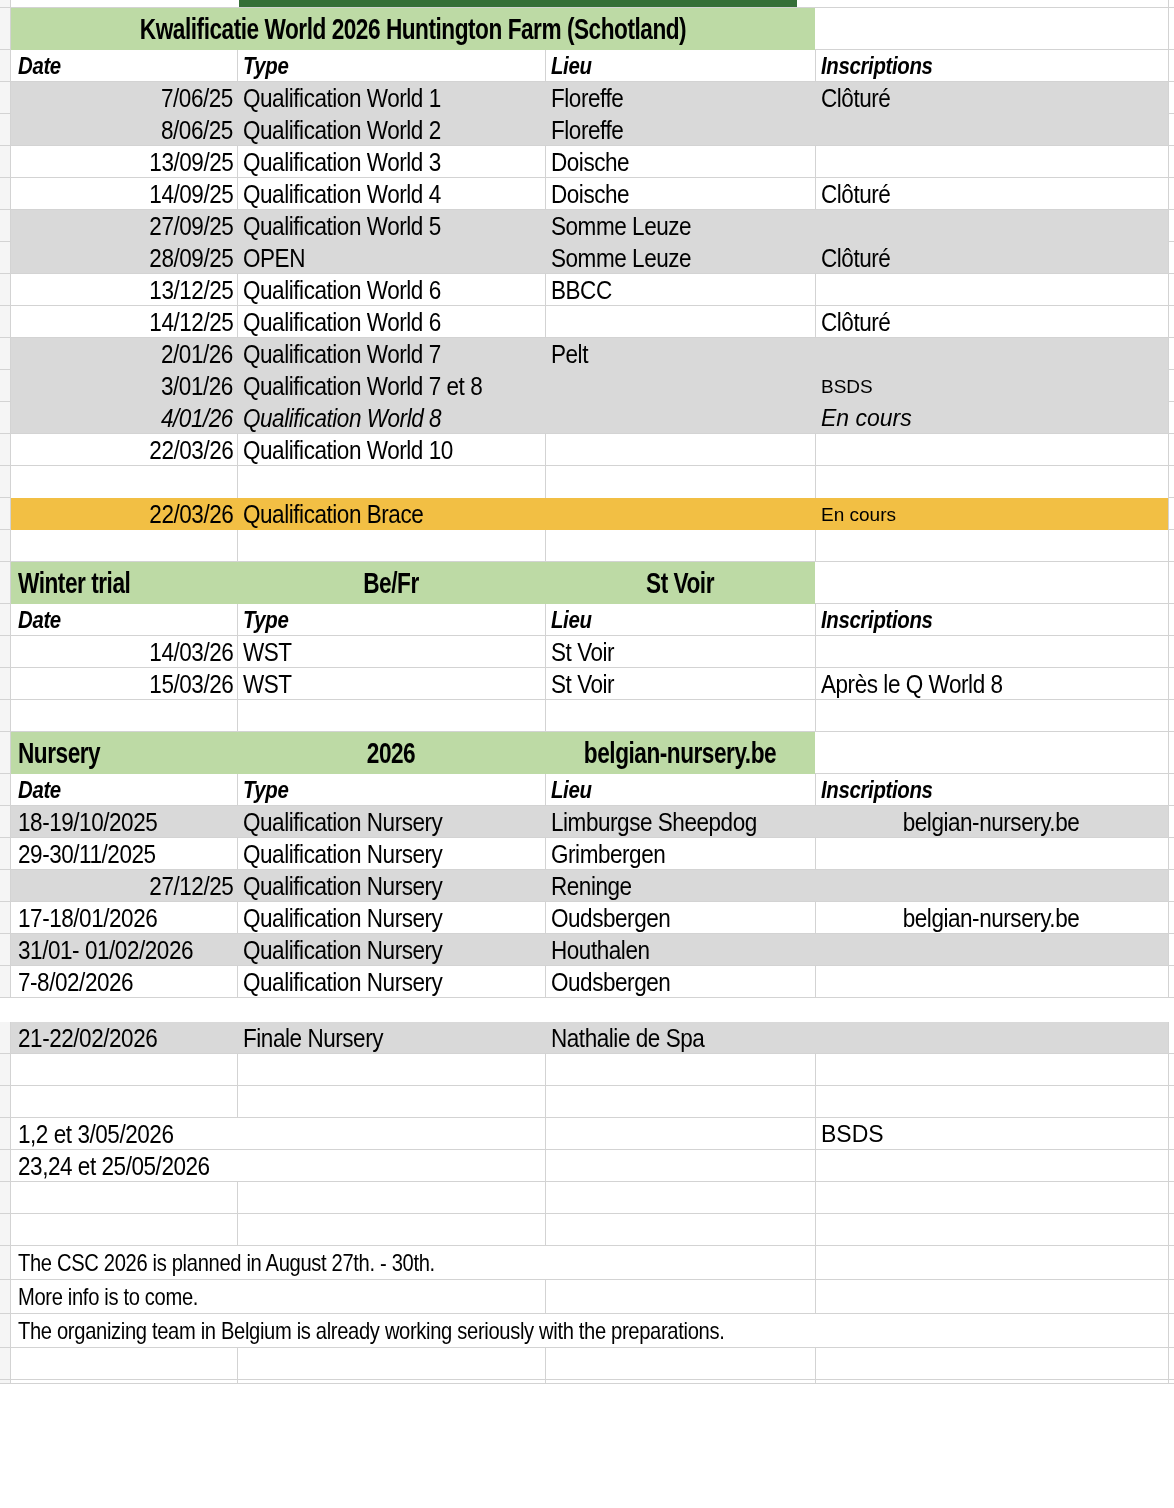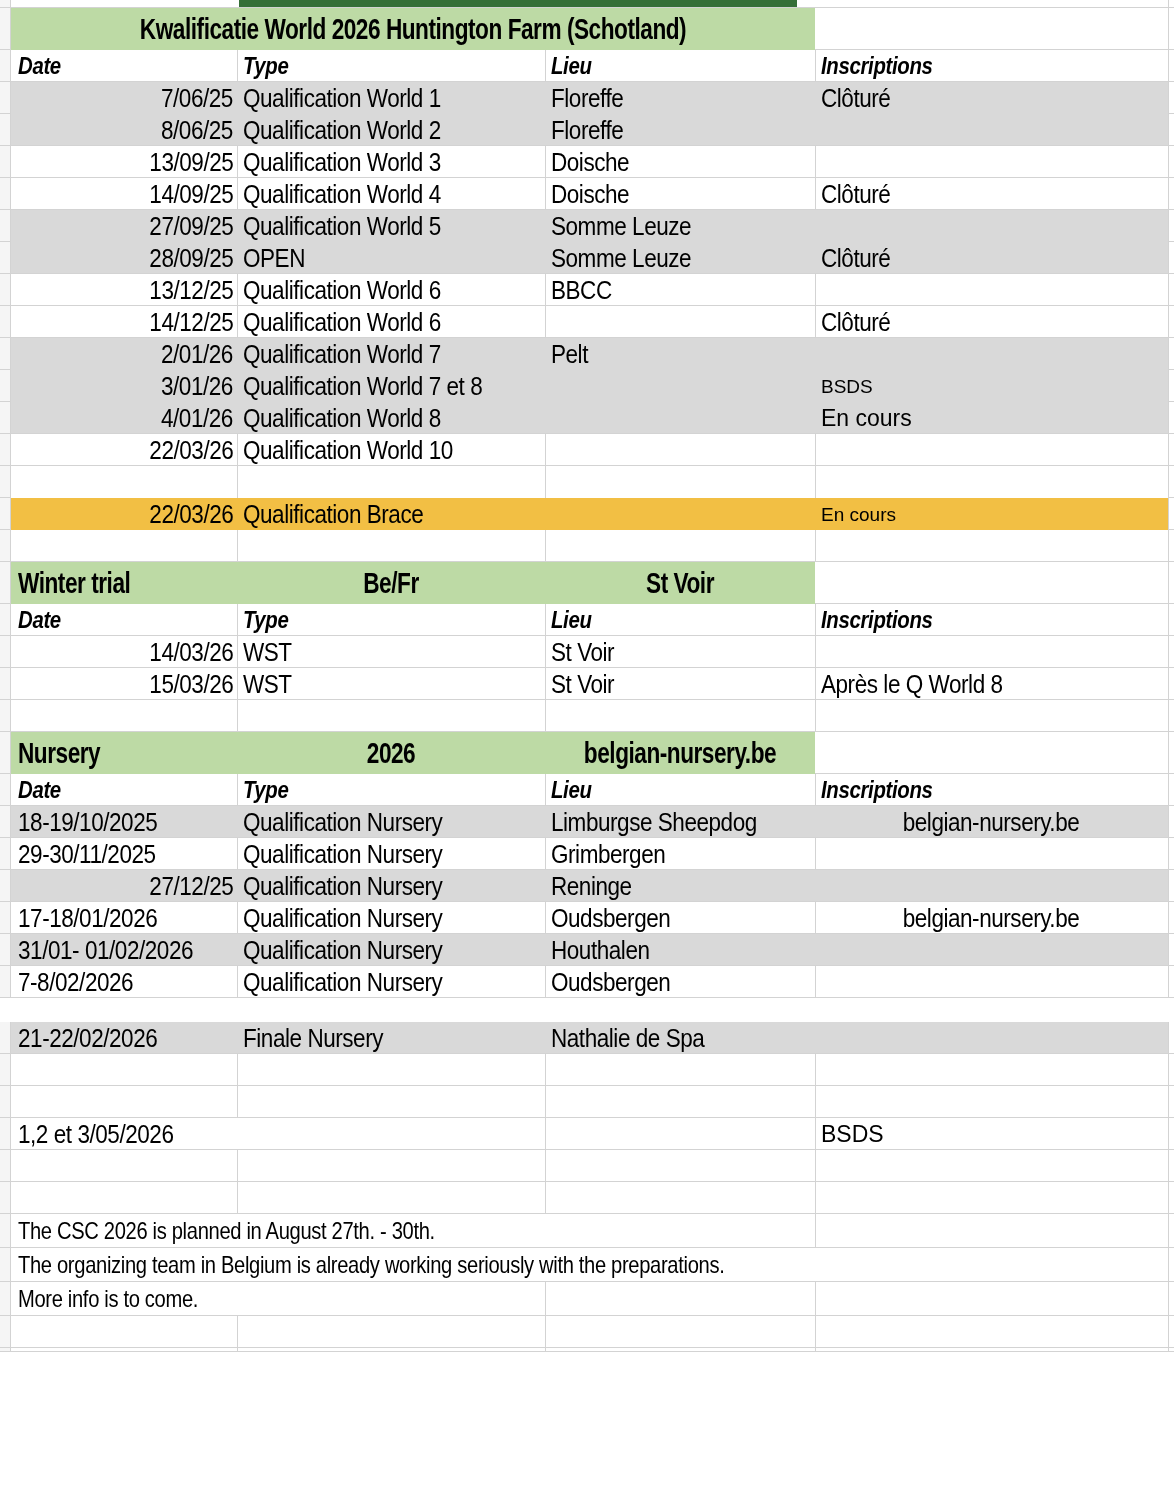--- a/index.html
+++ b/index.html
@@ -149,21 +149,21 @@
       <div class="rsliver"></div>
     </div>
     <div class="row" style="height: 32px;">
       <div class="fill" style="left: 11px; width: 1157px; background: rgb(217, 217, 217);"></div>
       <div class="t cond tr" style="right: 941px;">3/01/26</div>
       <div class="t cond tl" style="left: 243px;">Qualification World 7 et 8</div>
       <div class="t small tl" style="left: 821px;">BSDS</div>
       <div class="mcell" style="background: rgb(245, 245, 245);"></div>
       <div class="rsliver"></div>
     </div>
-    <div class="row" style="height: 32px;">
+    <div class="row" style="height: 32px; font-style: italic;">
       <div class="fill" style="left: 11px; width: 1157px; background: rgb(217, 217, 217);"></div>
       <div class="bline" style="left: 11px; width: 1157px;"></div>
       <div class="t cond tr" style="right: 941px;">4/01/26</div>
       <div class="t cond tl" style="left: 243px;">Qualification World 8</div>
       <div class="t alt tl" style="left: 821px;">En cours</div>
       <div class="mcell" style="background: rgb(245, 245, 245);"></div>
       <div class="rsliver"></div>
     </div>
     <div class="row" style="height: 32px;">
       <div class="vline" style="left: 237px;"></div>
@@ -361,20 +361,28 @@
     <div class="row" style="height: 32px;">
       <div class="vline" style="left: 545px;"></div>
       <div class="vline" style="left: 815px;"></div>
       <div class="bline" style="left: 11px; width: 1157px;"></div>
       <div class="t cond tl" style="left: 18px;">1,2 et 3/05/2026</div>
       <div class="t alt tl" style="left: 821px;">BSDS</div>
       <div class="mcell" style="background: rgb(245, 245, 245);"></div>
       <div class="rsliver"></div>
     </div>
     <div class="row" style="height: 32px;">
+      <div class="vline" style="left: 545px;"></div>
+      <div class="vline" style="left: 815px;"></div>
+      <div class="bline" style="left: 11px; width: 1157px;"></div>
+      <div class="t cond tl" style="left: 18px;">23,24 et 25/05/2026</div>
+      <div class="mcell" style="background: rgb(245, 245, 245);"></div>
+      <div class="rsliver"></div>
+    </div>
+    <div class="row" style="height: 32px;">
       <div class="vline" style="left: 237px;"></div>
       <div class="vline" style="left: 545px;"></div>
       <div class="vline" style="left: 815px;"></div>
       <div class="bline" style="left: 11px; width: 1157px;"></div>
       <div class="mcell" style="background: rgb(245, 245, 245);"></div>
       <div class="rsliver"></div>
     </div>
     <div class="row" style="height: 32px;">
       <div class="vline" style="left: 237px;"></div>
       <div class="vline" style="left: 545px;"></div>
@@ -384,30 +392,30 @@
       <div class="rsliver"></div>
     </div>
     <div class="row" style="height: 34px;">
       <div class="vline" style="left: 815px;"></div>
       <div class="bline" style="left: 11px; width: 1157px;"></div>
       <div class="t long tl" style="left: 18px;">The CSC 2026 is planned in August 27th. - 30th.</div>
       <div class="mcell" style="background: rgb(245, 245, 245);"></div>
       <div class="rsliver"></div>
     </div>
     <div class="row" style="height: 34px;">
+      <div class="vline" style="left: 545px;"></div>
+      <div class="vline" style="left: 815px;"></div>
+      <div class="bline" style="left: 11px; width: 1157px;"></div>
+      <div class="t long tl" style="left: 18px;">More info is to come.</div>
+      <div class="mcell" style="background: rgb(245, 245, 245);"></div>
+      <div class="rsliver"></div>
+    </div>
+    <div class="row" style="height: 34px;">
       <div class="bline" style="left: 11px; width: 1157px;"></div>
       <div class="t long tl" style="left: 18px;">The organizing team in Belgium is already working seriously with the preparations.</div>
-      <div class="mcell" style="background: rgb(245, 245, 245);"></div>
-      <div class="rsliver"></div>
-    </div>
-    <div class="row" style="height: 34px;">
-      <div class="vline" style="left: 545px;"></div>
-      <div class="vline" style="left: 815px;"></div>
-      <div class="bline" style="left: 11px; width: 1157px;"></div>
-      <div class="t long tl" style="left: 18px;">More info is to come.</div>
       <div class="mcell" style="background: rgb(245, 245, 245);"></div>
       <div class="rsliver"></div>
     </div>
     <div class="row" style="height: 32px;">
       <div class="vline" style="left: 237px;"></div>
       <div class="vline" style="left: 545px;"></div>
       <div class="vline" style="left: 815px;"></div>
       <div class="bline" style="left: 11px; width: 1157px;"></div>
       <div class="mcell" style="background: rgb(245, 245, 245);"></div>
       <div class="rsliver"></div>

